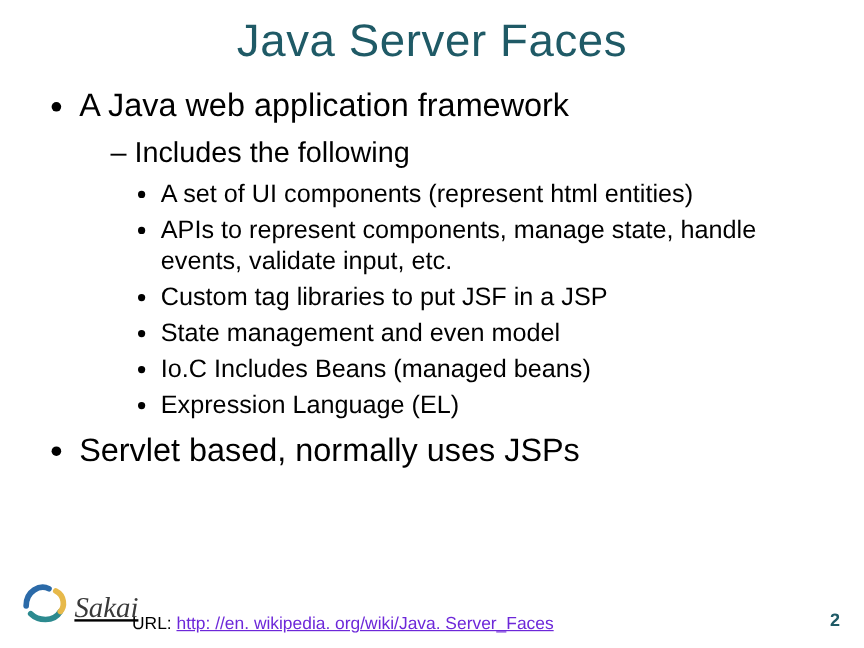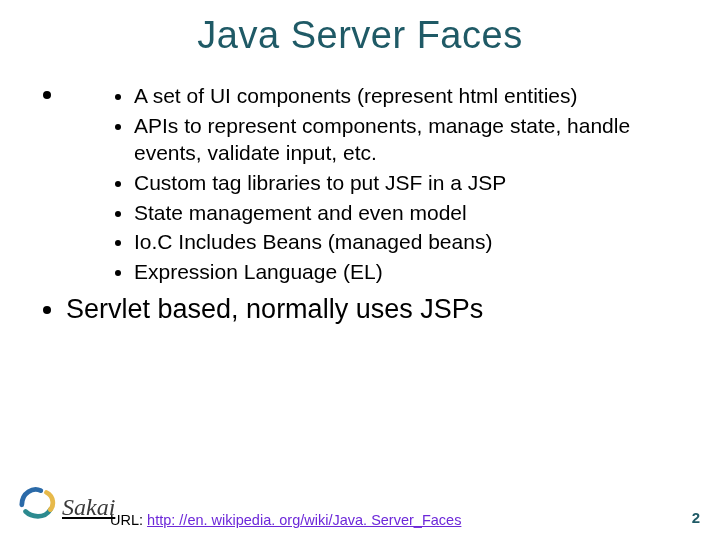--- a/index.html
+++ b/index.html
@@ -114,21 +114,25 @@
 </head>
 <body>
 
 <div class="slide">
 
   <div class="title">Java Server Faces</div>
 
   <div class="content">
     <ul class="lvl1">
       <li>
+        <span>A Java web application framework</span>
         <div class="lvl2">
+          <div class="lvl2-item dash">
+            <span>Includes the following</span>
+          </div>
           <ul class="lvl3">
             <li><span>A set of UI components (represent html entities)</span></li>
             <li><span>APIs to represent components, manage state, handle events, validate input, etc.</span></li>
             <li><span>Custom tag libraries to put JSF in a JSP</span></li>
             <li><span>State management and even model</span></li>
             <li><span>Io.C Includes Beans (managed beans)</span></li>
             <li><span>Expression Language (EL)</span></li>
           </ul>
         </div>
       </li>

